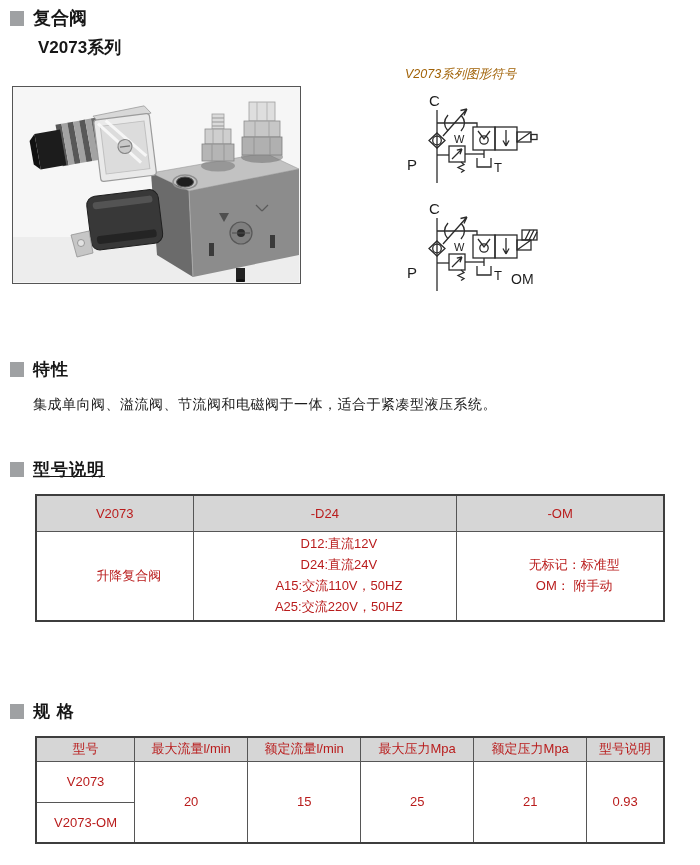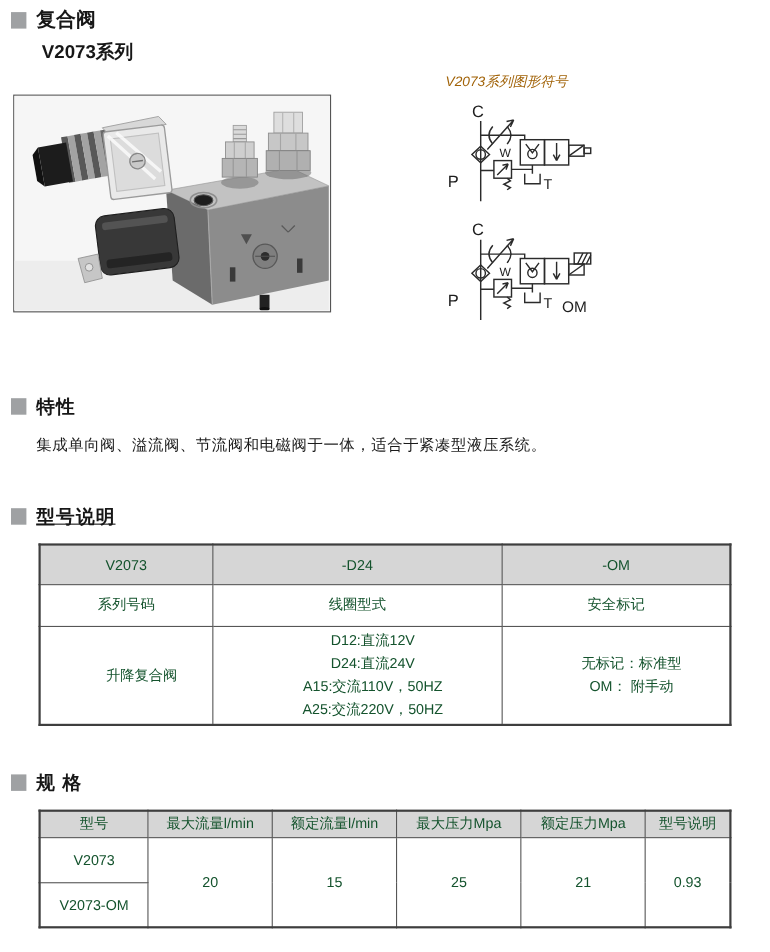--- a/index.html
+++ b/index.html
@@ -32,21 +32,21 @@
   .sch text { stroke:none; fill:#1d1d1d; font-family:"Liberation Sans", sans-serif; }
 
   
   .feat-head { left:10px; top:358px; }
   .feat-text { left:33px; top:396px; font-size:14px; color:#1b1b1b; letter-spacing:.5px; }
 
   
   table { border-collapse:collapse; width:630px; table-layout:fixed; }
   table { border:2px solid #3e3e3e; }
   td, th { border:1px solid #565656; text-align:center; vertical-align:middle;
-           font-size:13px; font-weight:normal; color:#14532d; padding:2px 4px; }
+           font-size:13px; font-weight:normal; color:#b91c1c; padding:2px 4px; }
   .shaded td, thead th { background:#d6d6d6; }
 
   .model-head { left:10px; top:458px;text-decoration:underline; }
   .model-table { left:35px; top:494px; }
   .model-table tr.r1 td { height:36px; }
   .model-table tr.r2 td { height:38px; }
   .model-table tr.r3 td { height:90px;padding-left:32px; }
   .model-table .opt { line-height:1.6; }
 
   .spec-head { left:10px; top:700px; }
@@ -225,25 +225,20 @@
   <colgroup>
       <col style="width:25%">
       <col style="width:42%">
       <col style="width:33%">
     </colgroup>
   <tbody>
       <tr class="shaded r1">
     <td>V2073</td>
     <td>-D24</td>
     <td>-OM</td>
-  </tr>
-  <tr class="r2">
-    <td>系列号码</td>
-    <td>线圈型式</td>
-    <td>安全标记</td>
   </tr>
   <tr class="r3">
     <td>升降复合阀</td>
     <td>
       <div class="opt">D12:直流12V</div>
       <div class="opt">D24:直流24V</div>
       <div class="opt">A15:交流110V，50HZ</div>
       <div class="opt">A25:交流220V，50HZ</div>
     </td>
     <td>

